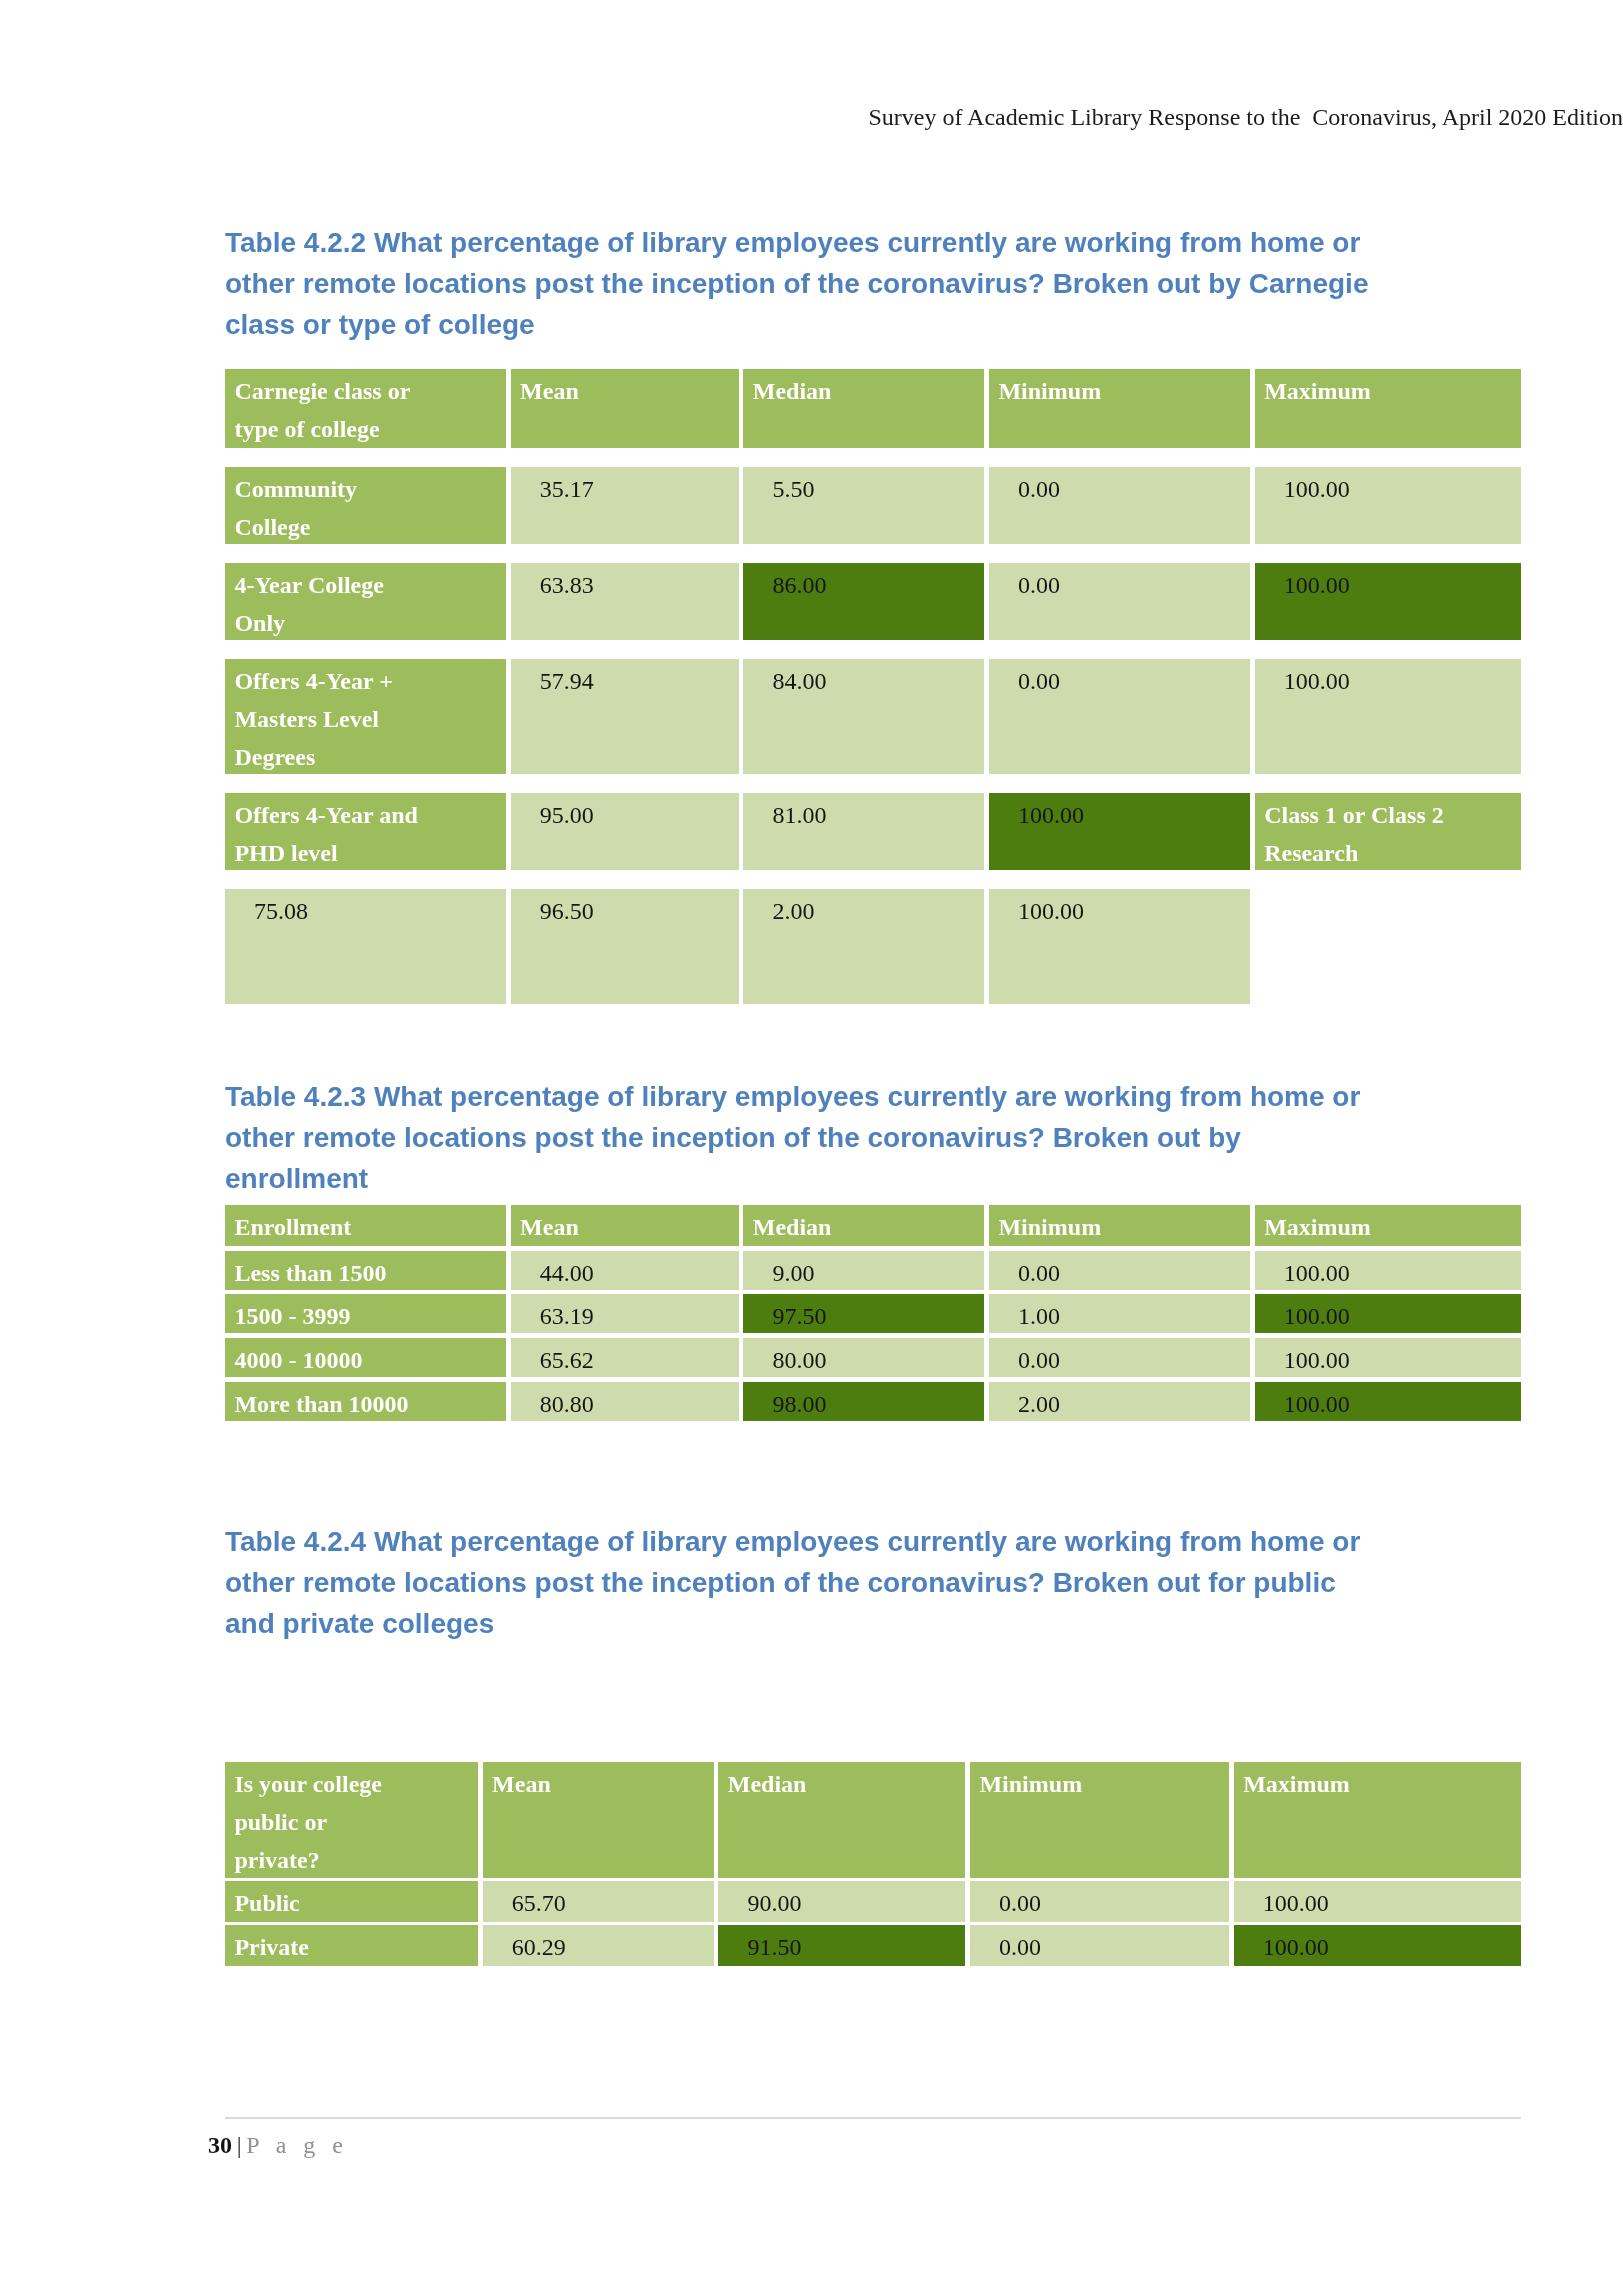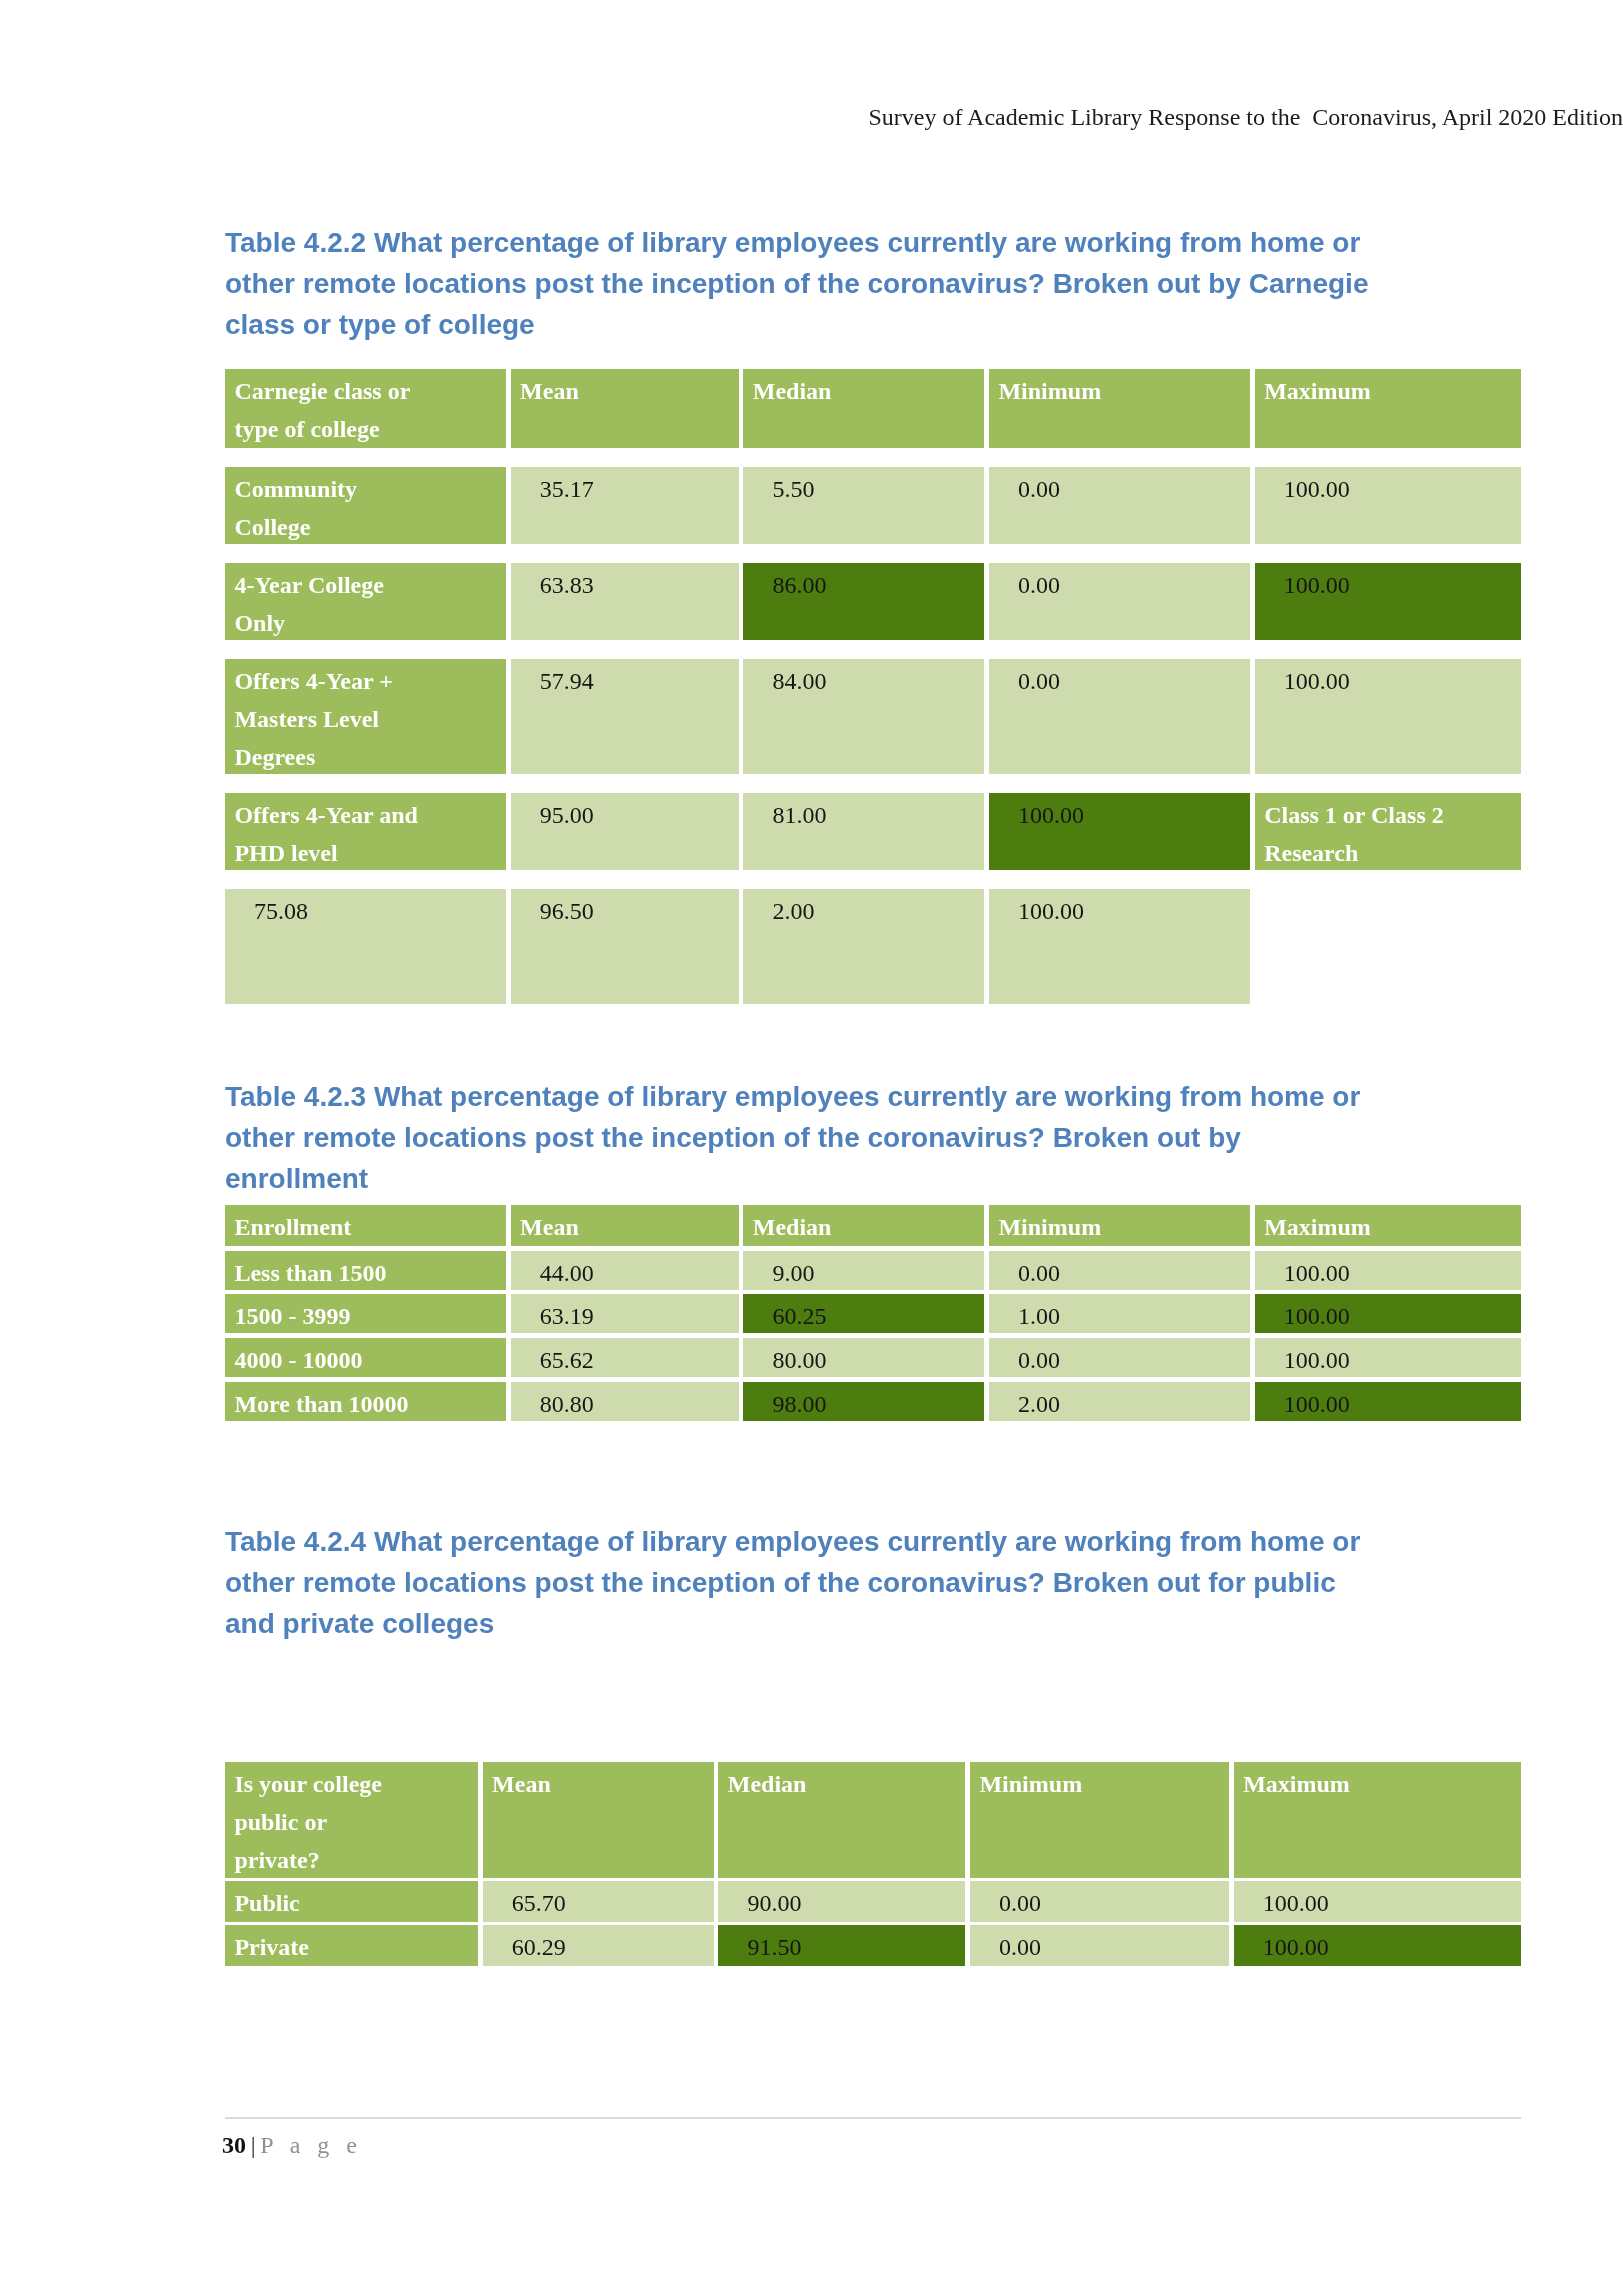--- a/index.html
+++ b/index.html
@@ -30,21 +30,21 @@
     font:24px/38px "Liberation Serif",serif;
     padding:3.1px 4.7px 0 9.4px;white-space:pre-line;overflow:hidden;
   }
   .head,.rlabel{background:#9DBC5C;color:#ffffff;font-weight:bold;}
   .val{background:#CEDCAD;color:#161616;padding-left:29px;}
   .val.light{background:#4d7c0f;}
   #footer-rule{
     position:absolute;left:225px;top:2117px;width:1296px;height:1.6px;background:#d9d9d9;
   }
   #page-footer{
-    position:absolute;left:222px;top:2130px;
+    position:absolute;left:208px;top:2130px;
     font:24px/31px "Liberation Serif",serif;color:#111111;
   }
   #page-footer .num{font-weight:bold;}
   #page-footer .sep{font-weight:normal;color:#222222;padding:0 4.7px;}
   #page-footer .plabel{color:#919191;letter-spacing:5.5px;}
 </style>
 </head>
 <body>
 
 <div id="page-header">Survey of Academic Library Response to the  Coronavirus, April 2020 Edition</div>
@@ -101,21 +101,21 @@
     <div class="cell head">Median</div>
     <div class="cell head">Minimum</div>
     <div class="cell head">Maximum</div>
     <div class="cell rlabel">Less than 1500</div>
     <div class="cell val">44.00</div>
     <div class="cell val">9.00</div>
     <div class="cell val">0.00</div>
     <div class="cell val">100.00</div>
     <div class="cell rlabel">1500 - 3999</div>
     <div class="cell val">63.19</div>
-    <div class="cell val light">60.25</div>
+    <div class="cell val light">97.50</div>
     <div class="cell val">1.00</div>
     <div class="cell val light">100.00</div>
     <div class="cell rlabel">4000 - 10000</div>
     <div class="cell val">65.62</div>
     <div class="cell val">80.00</div>
     <div class="cell val">0.00</div>
     <div class="cell val">100.00</div>
     <div class="cell rlabel">More than 10000</div>
     <div class="cell val">80.80</div>
     <div class="cell val light">98.00</div>

